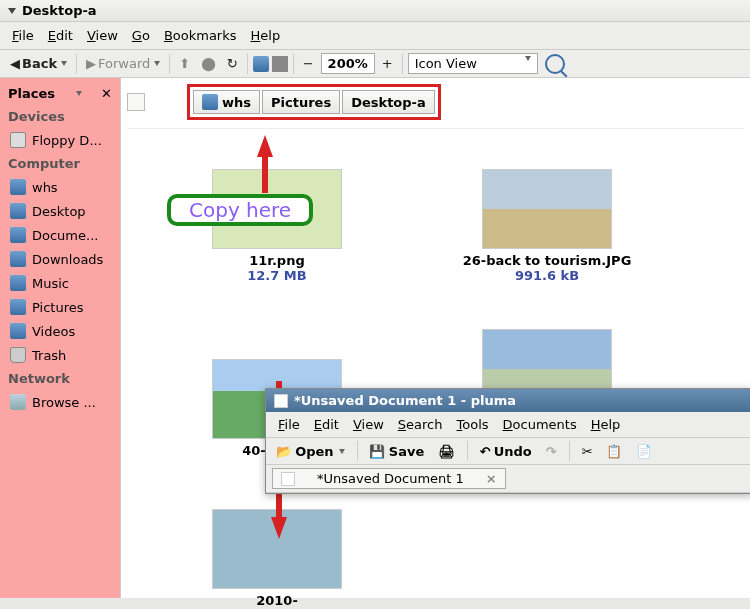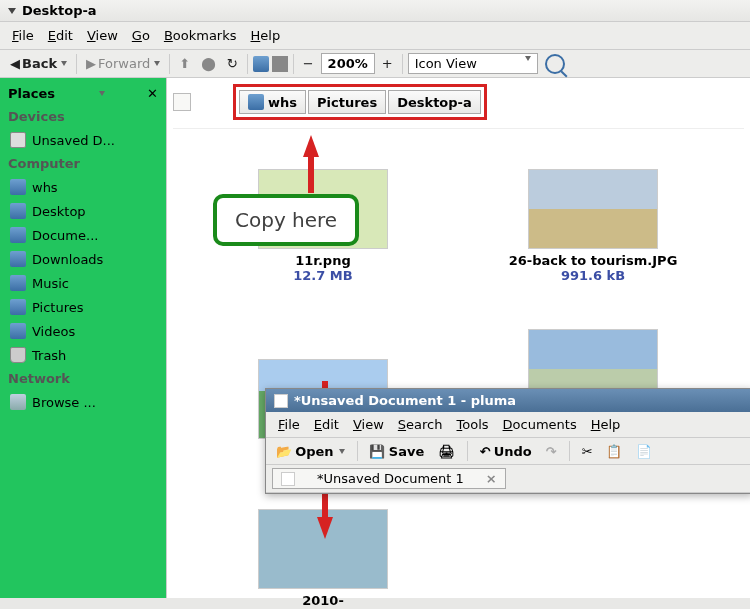--- a/index.html
+++ b/index.html
@@ -12,42 +12,42 @@
 .menubar span u{text-decoration:underline}
 .toolbar{display:flex;align-items:center;gap:3px;padding:3px 6px;background:#ededeb;border-bottom:1px solid #ccc}
 .tbtn{display:inline-flex;align-items:center;padding:2px 4px;color:#888;gap:2px}
 .tbtn.active{color:#222}
 .sep{width:1px;height:20px;background:#ccc;margin:0 2px}
 .zoom-box{border:1px solid #aaa;padding:2px 6px;background:#fff;font-weight:bold}
 .view-select{border:1px solid #aaa;padding:2px 6px;background:#fff;width:130px;display:flex;justify-content:space-between;align-items:flex-start}
 .search-ic{width:20px;height:20px;border:2px solid #3b6ea5;border-radius:50%;position:relative;margin-left:4px}
 .search-ic:after{content:"";position:absolute;width:8px;height:2px;background:#3b6ea5;transform:rotate(45deg);bottom:-3px;right:-5px}
 .main{display:flex;height:520px}
-.sidebar{width:167px;background:#22c55e;border-right:1px solid #ccc;padding:4px 0}
+.sidebar{width:121px;background:#fca5a5;border-right:1px solid #ccc;padding:4px 0}
 .side-head{display:flex;align-items:center;justify-content:space-between;padding:4px 8px;font-weight:bold}
 .side-group{padding:4px 8px;font-weight:bold;color:#555}
 .side-item{display:flex;align-items:center;gap:6px;padding:4px 10px;cursor:default}
 .ic{width:16px;height:16px;display:inline-block;flex-shrink:0}
 .ic-folder{background:linear-gradient(#6ea0d0,#3b6ea5);border-radius:2px}
 .ic-home{background:linear-gradient(#6ea0d0,#3b6ea5);border-radius:2px}
 .ic-drive{background:#ddd;border:1px solid #888;border-radius:2px}
 .ic-trash{background:#ccc;border:1px solid #888;border-radius:2px 2px 4px 4px}
 .ic-net{background:linear-gradient(#c0d0e0,#8aa);border-radius:2px}
 .content{flex:1;background:#fff;position:relative;padding:6px}
 .pathrow{display:flex;align-items:center;gap:6px;padding-bottom:8px;border-bottom:1px solid #eee}
 .pencil{width:18px;height:18px;border:1px solid #bbb;background:#f8f8f6;display:inline-block}
 .crumbbox{border:3px solid #d62222;padding:3px;display:flex;gap:2px}
 .crumb{border:1px solid #aaa;background:linear-gradient(#fafafa,#e8e8e6);padding:3px 8px;font-weight:bold;display:inline-flex;align-items:center;gap:4px}
 .files{position:relative;height:450px}
 .fitem{position:absolute;width:200px;text-align:center}
 .thumb{width:130px;height:80px;margin:0 auto 4px;border:1px solid #ccc;background:#d8e8b8}
 .thumb.sky{background:linear-gradient(#bcd 50%,#cb8 50%)}
 .fname{font-weight:bold}
 .fsize{color:#3b4ea5;font-weight:bold}
-.callout{position:absolute;border:4px solid #1a8a1a;border-radius:10px;background:#fff;padding:10px 18px;color:#404040;font-size:20px;font-weight:500}
+.callout{position:absolute;border:4px solid #1a8a1a;border-radius:10px;background:#fff;padding:0 18px;color:#8b5cf6;font-size:20px;font-weight:500}
 .arrow-up{position:absolute;width:0;height:0;border-left:8px solid transparent;border-right:8px solid transparent;border-bottom:22px solid #d62222}
 .arrow-up:after{content:"";position:absolute;left:-3px;top:20px;width:6px;height:38px;background:#d62222}
 .arrow-down{position:absolute;width:0;height:0;border-left:8px solid transparent;border-right:8px solid transparent;border-top:22px solid #d62222}
 .arrow-down:before{content:"";position:absolute;left:-3px;top:-158px;width:6px;height:140px;background:#d62222}
 .pluma{position:absolute;left:265px;top:388px;width:488px;background:#ededeb;border:1px solid #888;box-shadow:0 2px 8px rgba(0,0,0,0.3)}
 .pluma-title{background:linear-gradient(#6a8fb5,#4a6f95);color:#fff;font-weight:bold;padding:4px 8px;display:flex;align-items:center;gap:6px}
 .pluma-doc{width:14px;height:14px;background:#fff;border:1px solid #ccc;display:inline-block}
 .pluma-menu{display:flex;gap:2px;padding:2px 6px;border-bottom:1px solid #ccc}
 .pluma-menu span{padding:3px 6px}
 .pluma-tb{display:flex;gap:6px;padding:3px 6px;border-bottom:1px solid #ccc;align-items:center}
@@ -100,21 +100,21 @@
   <div class="main">
     <div class="sidebar">
       <div class="side-head">
         <span>Places</span>
         <span class="triangle-sm"></span>
         <span>✕</span>
       </div>
       <div class="side-group">Devices</div>
       <div class="side-item">
           <span class="ic ic-drive"></span>
-          <span>Unsaved D...</span>
+          <span>Floppy D...</span>
         </div>
       <div class="side-group">Computer</div>
       <div class="side-item">
           <span class="ic ic-home"></span>
           <span>whs</span>
         </div>
       <div class="side-item">
           <span class="ic ic-folder"></span>
           <span>Desktop</span>
         </div>

